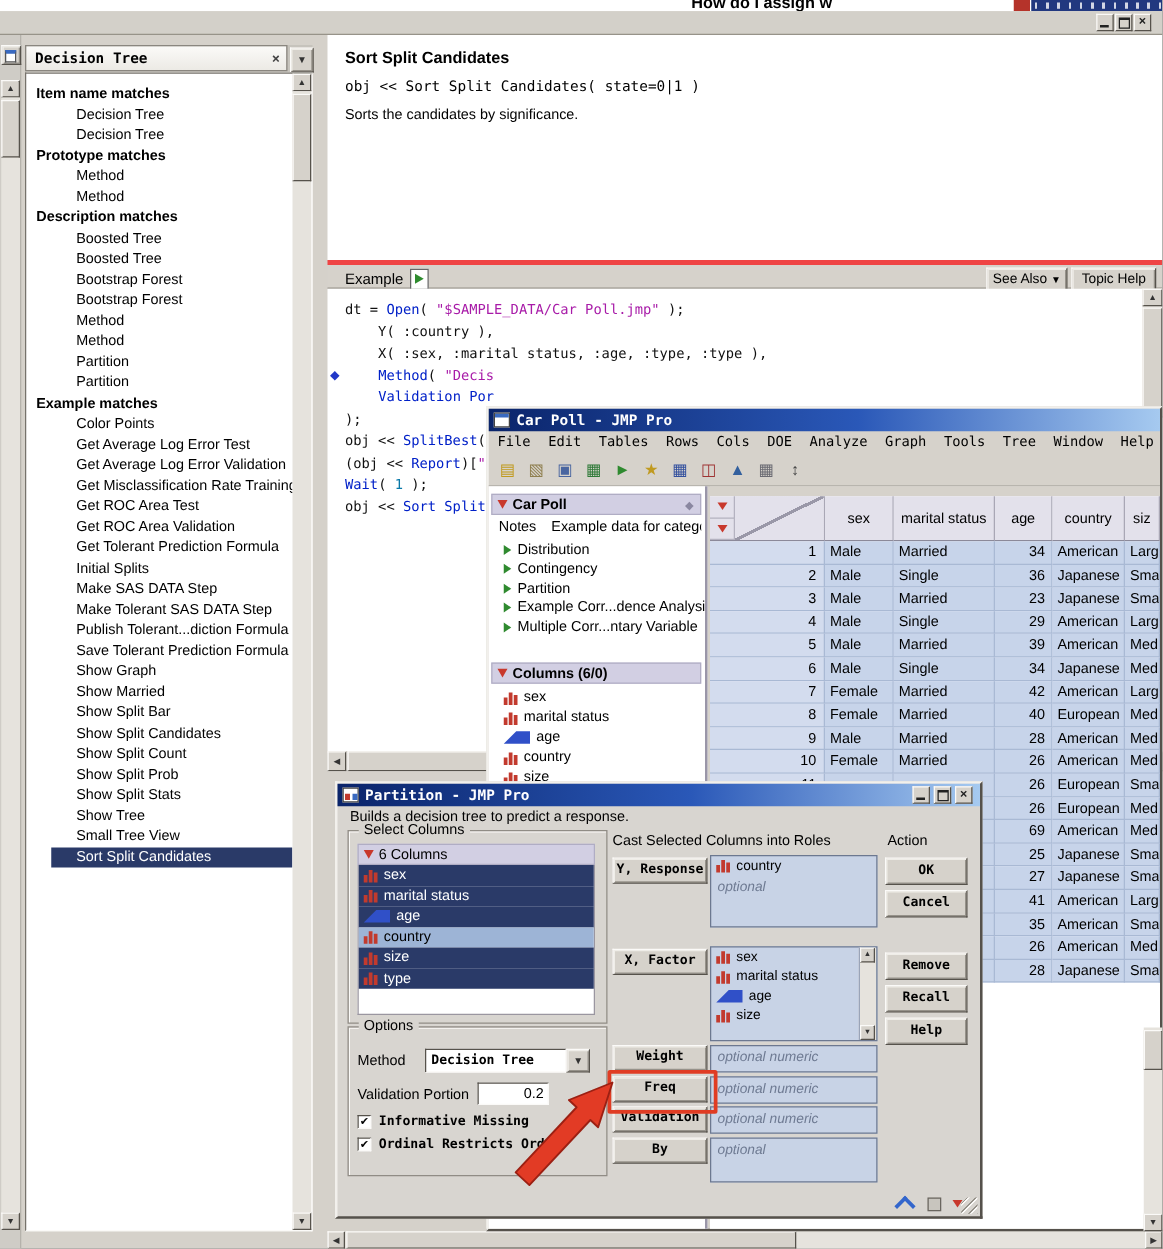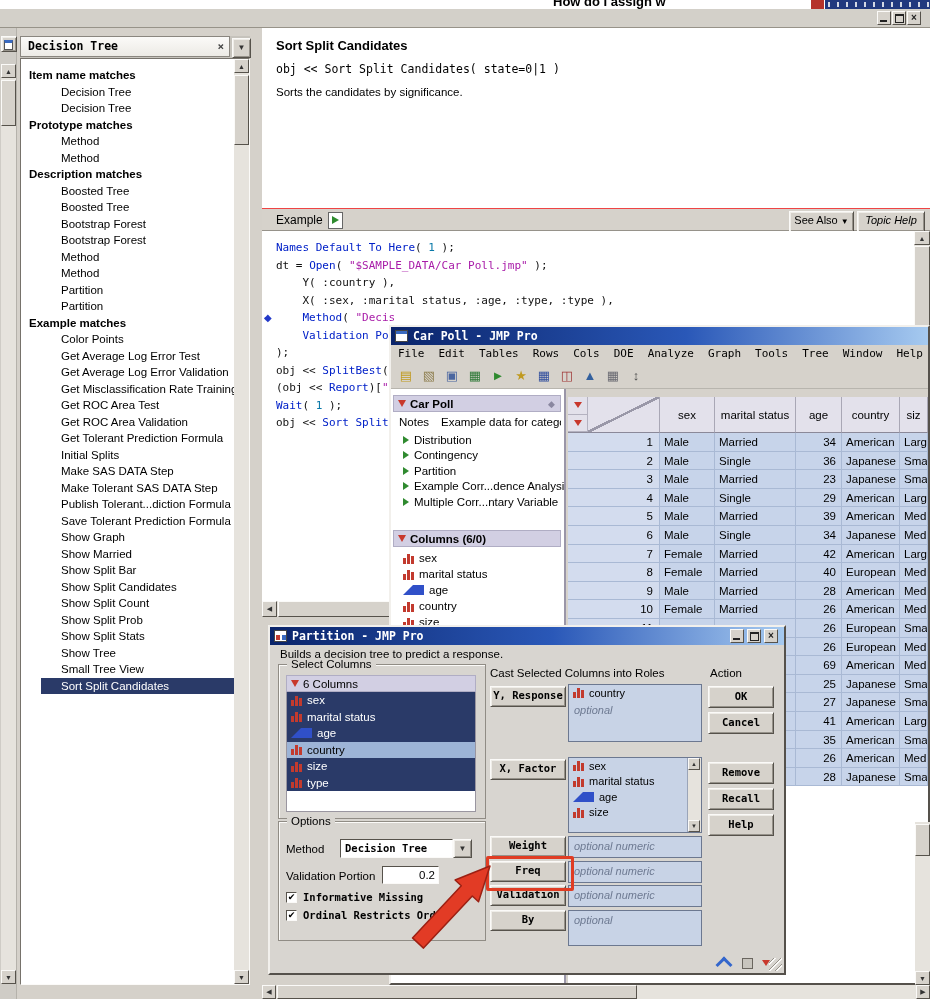--- a/index.html
+++ b/index.html
@@ -46,26 +46,26 @@
   .hl-i{height:16.5px;line-height:16.5px;padding-left:40px;white-space:nowrap;}
   .hl-i.sel{background:#2a3a68;color:#fff;margin-left:20px;padding-left:20px;}
   #help-scroll{position:absolute;right:0;top:0;width:15px;bottom:0;}
   
   #topic{left:262px;top:28px;width:668px;height:180px;background:#fff;}
   #topic-title{position:absolute;left:14px;top:10px;font-size:13px;font-weight:bold;}
   #syntax{position:absolute;left:14px;top:34px;font-size:11.5px;}
   #desc{position:absolute;left:14px;top:58px;}
   
   #example-bar{left:262px;top:208px;width:668px;height:23px;background:#d6d2cb;
-    border-top:1px solid #ef4444;border-bottom:1px solid #96928a;box-sizing:border-box;}
+    border-top:4px solid #ef4444;border-bottom:1px solid #96928a;box-sizing:border-box;}
   #ex-label{position:absolute;left:14px;top:4px;font-size:12px;}
   #ex-run{position:absolute;left:66px;top:3px;width:13px;height:15px;background:#fff;border:1px solid #666;}
   #ex-run::after{content:"";position:absolute;left:3px;top:3px;border-left:7px solid #2e8b2e;border-top:4px solid transparent;border-bottom:4px solid transparent;}
   #see-also{position:absolute;left:527px;top:2px;width:63px;height:19px;font-size:11px;text-align:center;line-height:17px;}
-  #topic-help{position:absolute;left:595px;top:2px;width:66px;height:19px;font-size:11px;text-align:center;line-height:17px;font-style:italic;}
+  #topic-help{position:absolute;left:595px;top:2px;width:66px;height:19px;font-size:11px;text-align:center;line-height:17px;}
   
   #code-area{left:262px;top:231px;width:668px;height:370px;background:#fff;}
   #code-lines{position:absolute;left:0;top:8px;right:0;}
   .cline{position:relative;height:17.5px;line-height:17.5px;white-space:pre;}
   .ctext{margin-left:14px;font-family:"DejaVu Sans Mono",monospace;font-size:11px;}
   .cmark{position:absolute;left:2px;top:0;color:#2238c8;font-size:10px;}
   .c-kw{color:#0020c8;}.c-str{color:#a81ba8;}.c-num{color:#0878a8;}.c-p{color:#101010;}
   #code-hscroll{left:262px;top:601px;width:668px;height:16px;background:#e6e3dd;}
   #code-vscroll{left:914px;top:231px;width:16px;height:370px;background:#e6e3dd;}
   #below{left:262px;top:617px;width:668px;height:368px;background:#d5d1ca;}
@@ -254,21 +254,20 @@
 
   <div id="example-bar" class="abs">
     <span id="ex-label">Example</span>
     <span id="ex-run"></span>
     <span id="see-also" class="btn3d"><span>See Also</span> <span style="font-size:8px;">▼</span></span>
     <span id="topic-help" class="btn3d">Topic Help</span>
   </div>
 
   <div id="code-area" class="abs">
     <div id="code-lines">
-        <div class="cline"><span class="ctext"><span class="c-kw">Names Default To Here</span><span class="c-p">( </span><span class="c-num">1</span><span class="c-p"> );</span></span></div>
         <div class="cline"><span class="ctext"><span class="c-p">dt = </span><span class="c-kw">Open</span><span class="c-p">( </span><span class="c-str">"$SAMPLE_DATA/Car Poll.jmp"</span><span class="c-p"> );</span></span></div>
         <div class="cline"><span class="ctext"><span class="c-p">    Y( :country ),</span></span></div>
         <div class="cline"><span class="ctext"><span class="c-p">    X( :sex, :marital status, :age, :type, :type ),</span></span></div>
         <div class="cline"><span class="cmark">◆</span><span class="ctext"><span class="c-p">    </span><span class="c-kw">Method</span><span class="c-p">( </span><span class="c-str">"Decis</span></span></div>
         <div class="cline"><span class="ctext"><span class="c-p">    </span><span class="c-kw">Validation Por</span></span></div>
         <div class="cline"><span class="ctext"><span class="c-p">);</span></span></div>
         <div class="cline"><span class="ctext"><span class="c-p">obj &lt;&lt; </span><span class="c-kw">SplitBest</span><span class="c-p">(</span></span></div>
         <div class="cline"><span class="ctext"><span class="c-p">(obj &lt;&lt; </span><span class="c-kw">Report</span><span class="c-p">)[</span><span class="c-str">"C</span></span></div>
         <div class="cline"><span class="ctext"><span class="c-kw">Wait</span><span class="c-p">( </span><span class="c-num">1</span><span class="c-p"> );</span></span></div>
         <div class="cline"><span class="ctext"><span class="c-p">obj &lt;&lt; </span><span class="c-kw">Sort Split</span></span></div>

